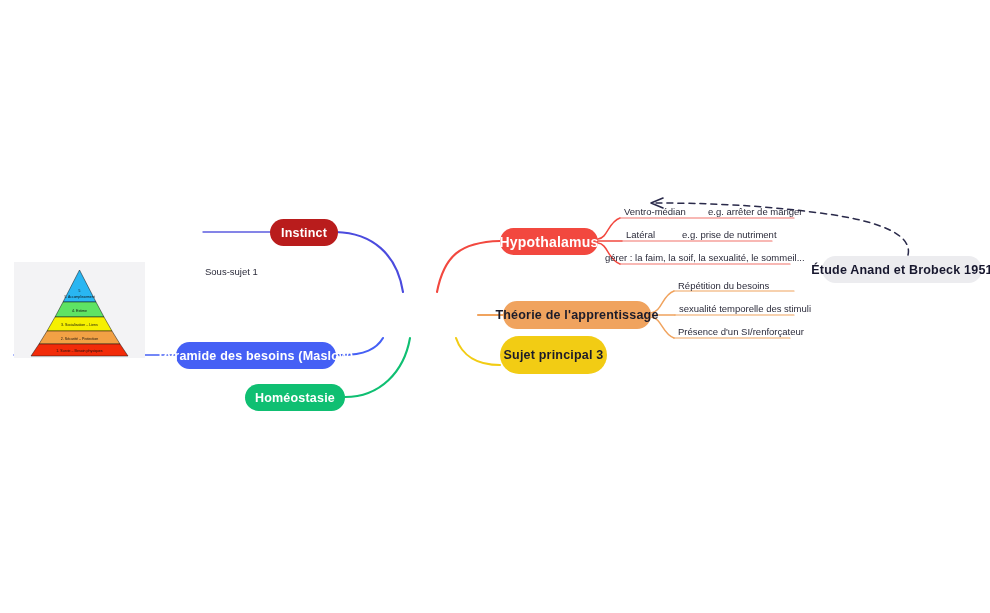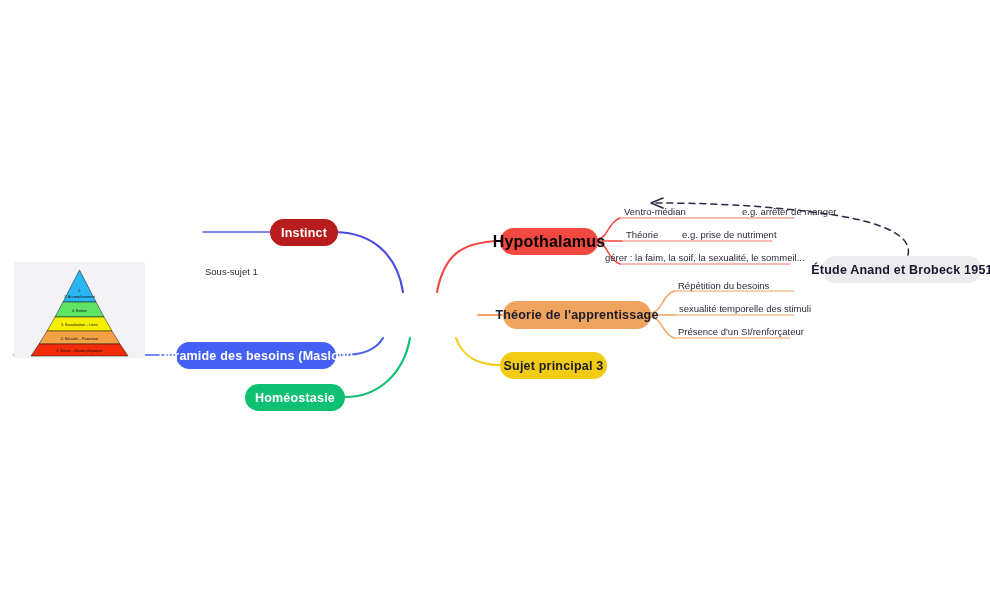--- a/index.html
+++ b/index.html
@@ -40,21 +40,21 @@
     font-weight: bold;
     letter-spacing: 0.2px;
   }
   .node-central {
     background: #0E0E33;
     color: #ffffff;
     font-size: 19px;
     border-radius: 26px;
     letter-spacing: 0.4px;
   }
-  .node-red      { background: #F2483F; color: #000000; font-size: 16px; }
+  .node-red      { background: #F2483F; color: #ffffff; font-size: 14px; }
   .node-orange   { background: #F0A35E; color: #1b1b2a; font-size: 12.5px; }
   .node-yellow   { background: #F2CC14; color: #1b1b2a; font-size: 12.5px; }
   .node-indigo   { background: #b91c1c; color: #ffffff; font-size: 12.5px; }
   .node-blue     { background: #4560F5; color: #ffffff; font-size: 12.5px; }
   .node-green    { background: #0FBF72; color: #ffffff; font-size: 12.5px; }
   .node-grey     { background: #ECECEF; color: #17172e; font-size: 12.5px; text-align: right; }
 
   .leaf {
     position: absolute;
     font-size: 9.5px;
@@ -156,21 +156,21 @@
 
 
   <div class="node node-red" style="left:500px; top:228px; width:98px; height:27px;">
     <span>Hypothalamus</span>
   </div>
 
   <div class="node node-orange" style="left:503px; top:301px; width:148px; height:28px;">
     <span>Théorie de l'apprentissage</span>
   </div>
 
-  <div class="node node-yellow" style="left:500px; top:352px; width:107px; height:27px;justify-content:center;">
+  <div class="node node-yellow" style="left:500px; top:336px; width:107px; height:38px;justify-content:center;">
     <span>Sujet principal 3</span>
   </div>
 
   <div class="node node-indigo" style="left:270px; top:219px; width:68px; height:27px;">
     <span>Instinct</span>
   </div>
 
   <div class="node node-blue" style="left:176px; top:342px; width:160px; height:27px;">
     <span>Pyramide des besoins (Maslow)</span>
   </div>
@@ -183,26 +183,26 @@
     <span>Étude Anand et Brobeck 1951</span>
   </div>
 
   <div class="plain-label" style="left:205px; top:218px;">
     <span>Sous-sujet 1</span>
   </div>
 
   <div class="leaf" style="left:624px; top:206px;">
     <span>Ventro-médian</span>
   </div>
-  <div class="leaf" style="left:708px; top:206px;margin-left:34px;">
+  <div class="leaf" style="left:708px; top:206px;">
     <span>e.g. arrêter de manger</span>
   </div>
 
   <div class="leaf" style="left:626px; top:229px;">
-    <span>Théorie</span>
+    <span>Latéral</span>
   </div>
   <div class="leaf" style="left:682px; top:229px;">
     <span>e.g. prise de nutriment</span>
   </div>
 
   <div class="leaf" style="left:605px; top:252px;">
     <span>gérer : la faim, la soif, la sexualité, le sommeil...</span>
   </div>
 
   <div class="leaf" style="left:678px; top:280px;">

